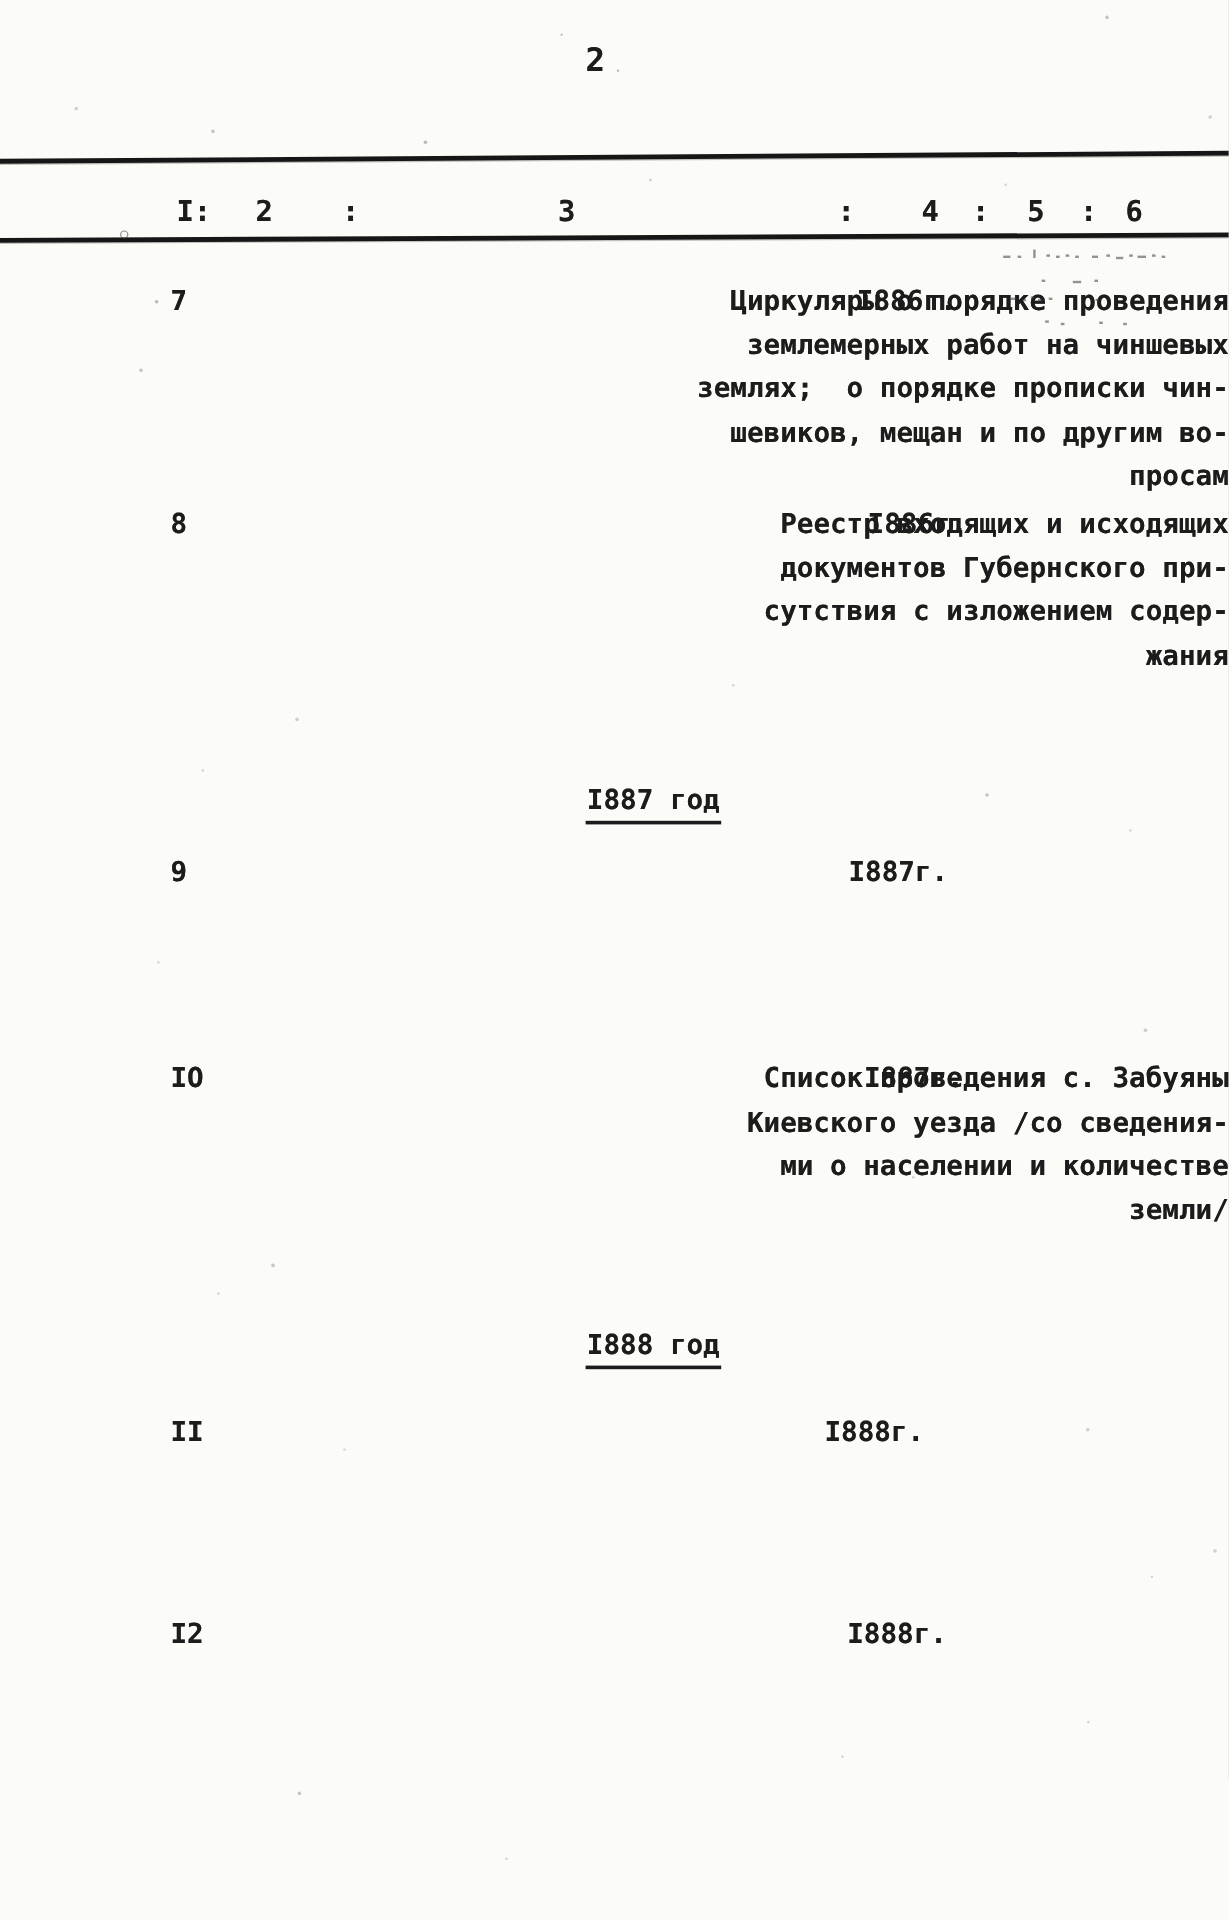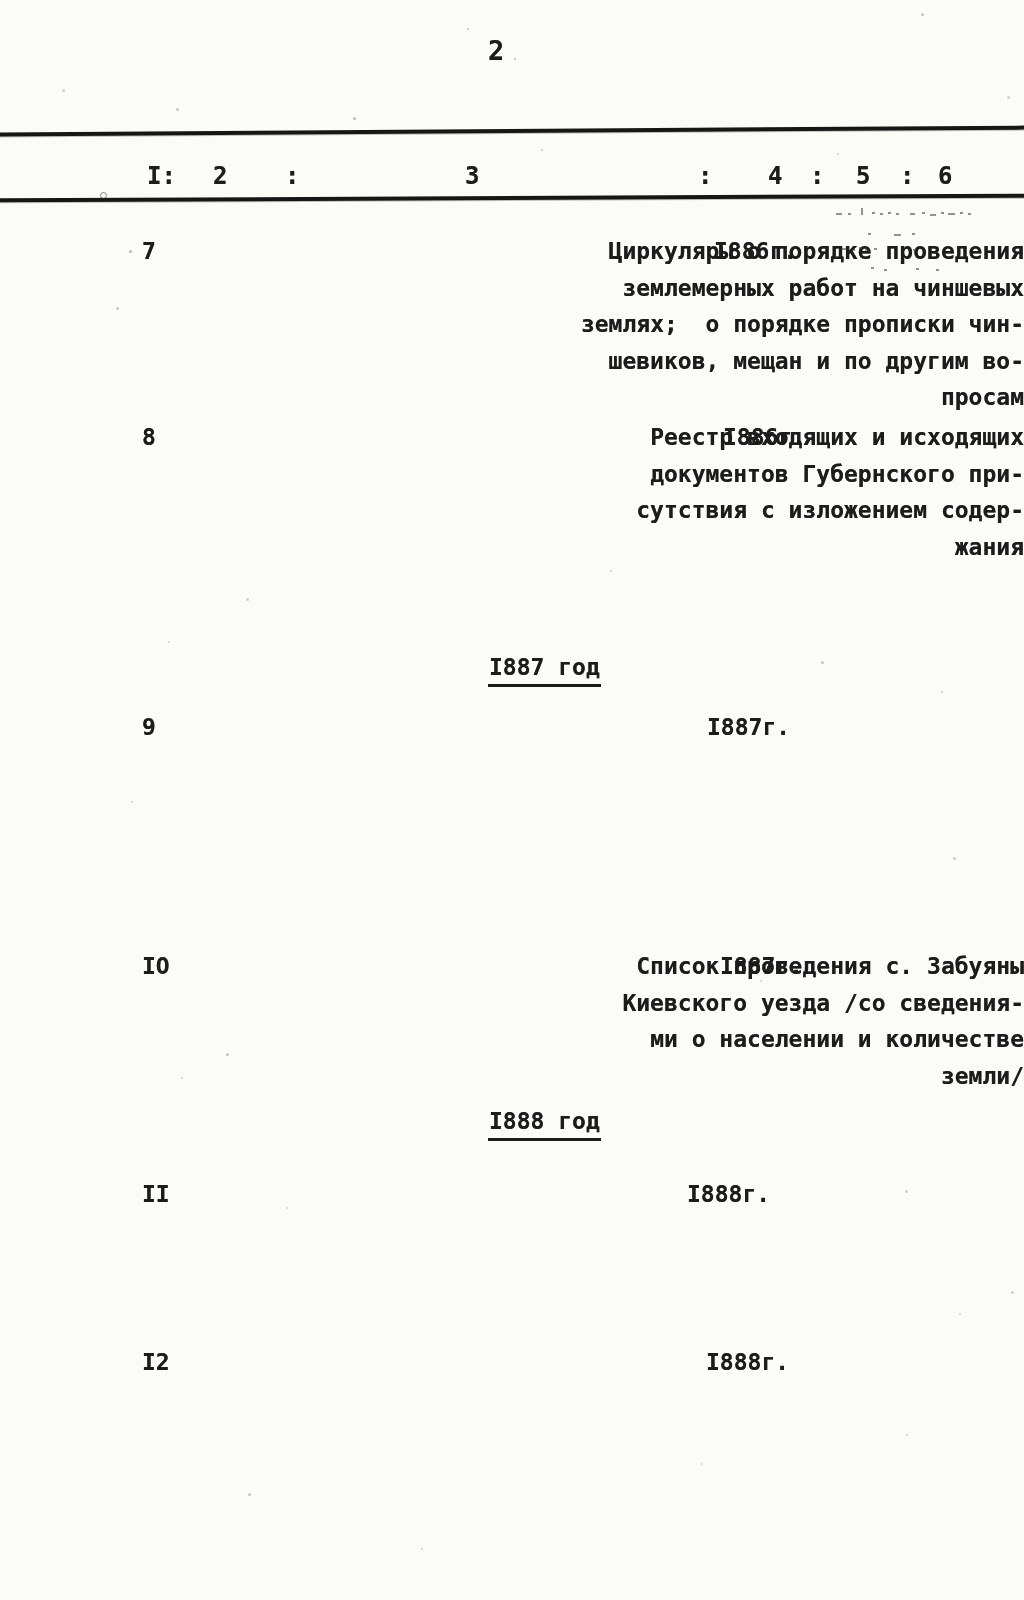--- a/index.html
+++ b/index.html
@@ -32,21 +32,21 @@
 
   
   .entry{position:absolute;left:0;width:100%;
          font-size:23px;line-height:36.5px;}
   .entry .num{position:absolute;left:142px;top:0;}
   .entry .desc{margin-left:287px;white-space:pre;text-align:right;}
   .entry .year{position:absolute;left:714px;top:0;}
   .e7{top:233px}
   .e8{top:419px}
   .e9{top:709px}
-  .e10{top:948px}
+  .e10{top:881px}
   .e11{top:1176px}
   .e12{top:1344px}
   .e9 .desc,.e10 .desc{margin-left:278px}
   .e11 .desc,.e12 .desc{margin-left:283px}
   .e8 .year{left:723px}.e9 .year{left:707px}.e10 .year{left:720px}
   .e11 .year{left:687px}.e12 .year{left:706px}
 
   
   .section{position:absolute;left:488px;font-size:23px;line-height:28px;
            border-bottom:3px solid #1b1b1b;padding:0 1px 3px 1px;}

